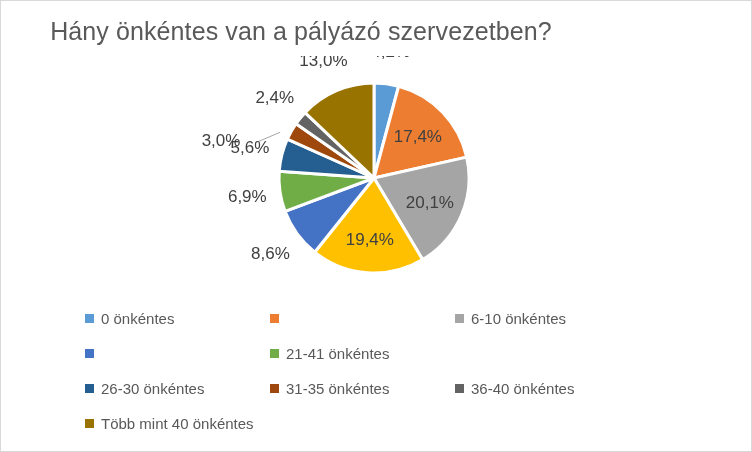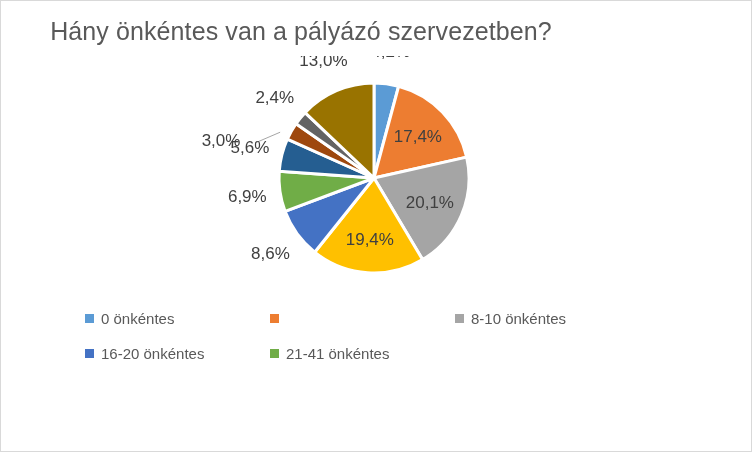--- a/index.html
+++ b/index.html
@@ -132,28 +132,47 @@
       <div class="legend-row">
         <div class="legend-item">
           <span class="legend-swatch" style="background: rgb(91, 155, 213);"></span>
           <span class="legend-label">0 önkéntes</span>
         </div>
         <div class="legend-item">
           <span class="legend-swatch" style="background: rgb(237, 125, 49);"></span>
         </div>
         <div class="legend-item">
           <span class="legend-swatch" style="background: rgb(165, 165, 165);"></span>
-          <span class="legend-label">8-10 önkéntes</span>
+          <span class="legend-label">6-10 önkéntes</span>
         </div>
       </div>
       <div class="legend-row">
         <div class="legend-item">
           <span class="legend-swatch" style="background: rgb(68, 114, 196);"></span>
-          <span class="legend-label">16-20 önkéntes</span>
         </div>
         <div class="legend-item">
           <span class="legend-swatch" style="background: rgb(112, 173, 71);"></span>
           <span class="legend-label">21-41 önkéntes</span>
+        </div>
+      </div>
+      <div class="legend-row">
+        <div class="legend-item">
+          <span class="legend-swatch" style="background: rgb(37, 94, 145);"></span>
+          <span class="legend-label">26-30 önkéntes</span>
+        </div>
+        <div class="legend-item">
+          <span class="legend-swatch" style="background: rgb(158, 72, 14);"></span>
+          <span class="legend-label">31-35 önkéntes</span>
+        </div>
+        <div class="legend-item">
+          <span class="legend-swatch" style="background: rgb(99, 99, 99);"></span>
+          <span class="legend-label">36-40 önkéntes</span>
+        </div>
+      </div>
+      <div class="legend-row">
+        <div class="legend-item">
+          <span class="legend-swatch" style="background: rgb(153, 115, 0);"></span>
+          <span class="legend-label">Több mint 40 önkéntes</span>
         </div>
       </div>
     </div>
 
 </div>
 
 </body></html>

